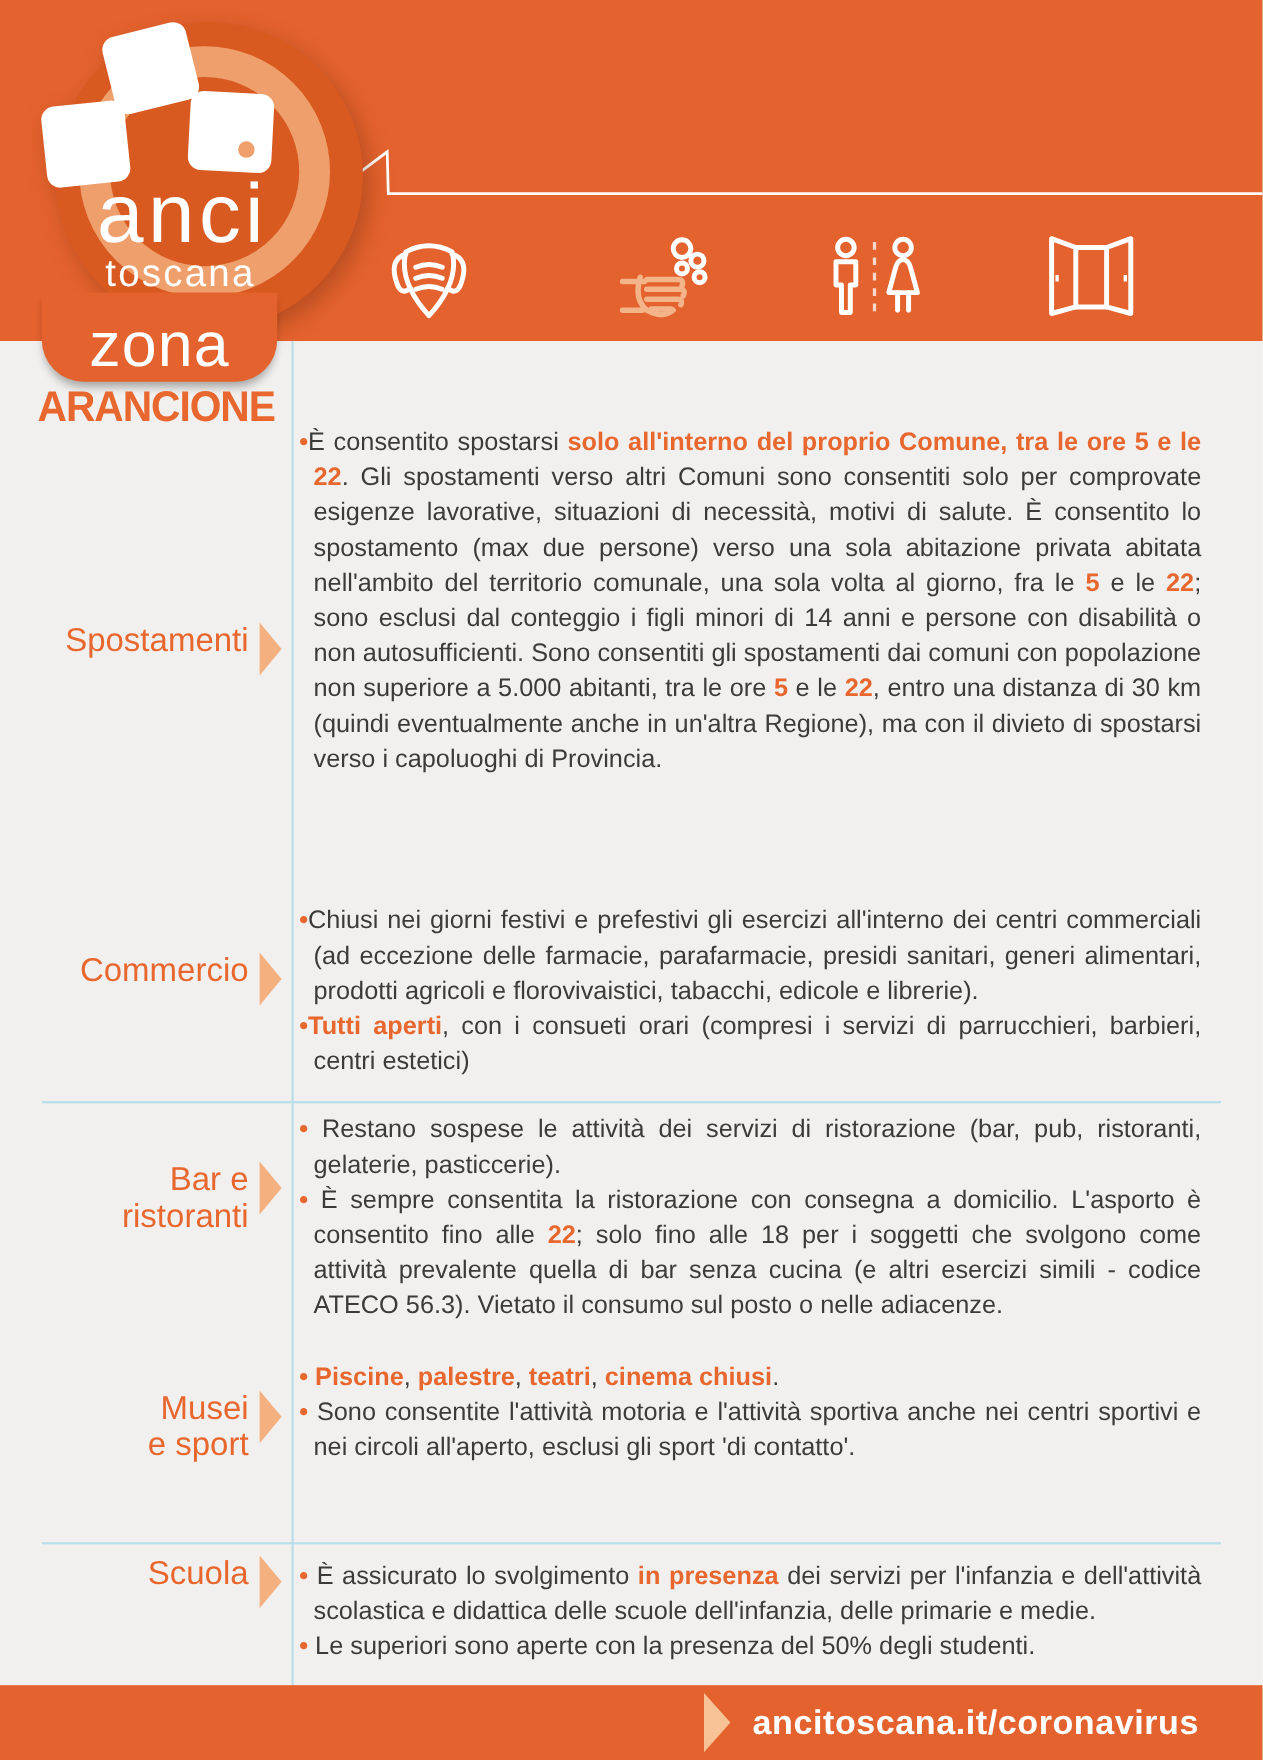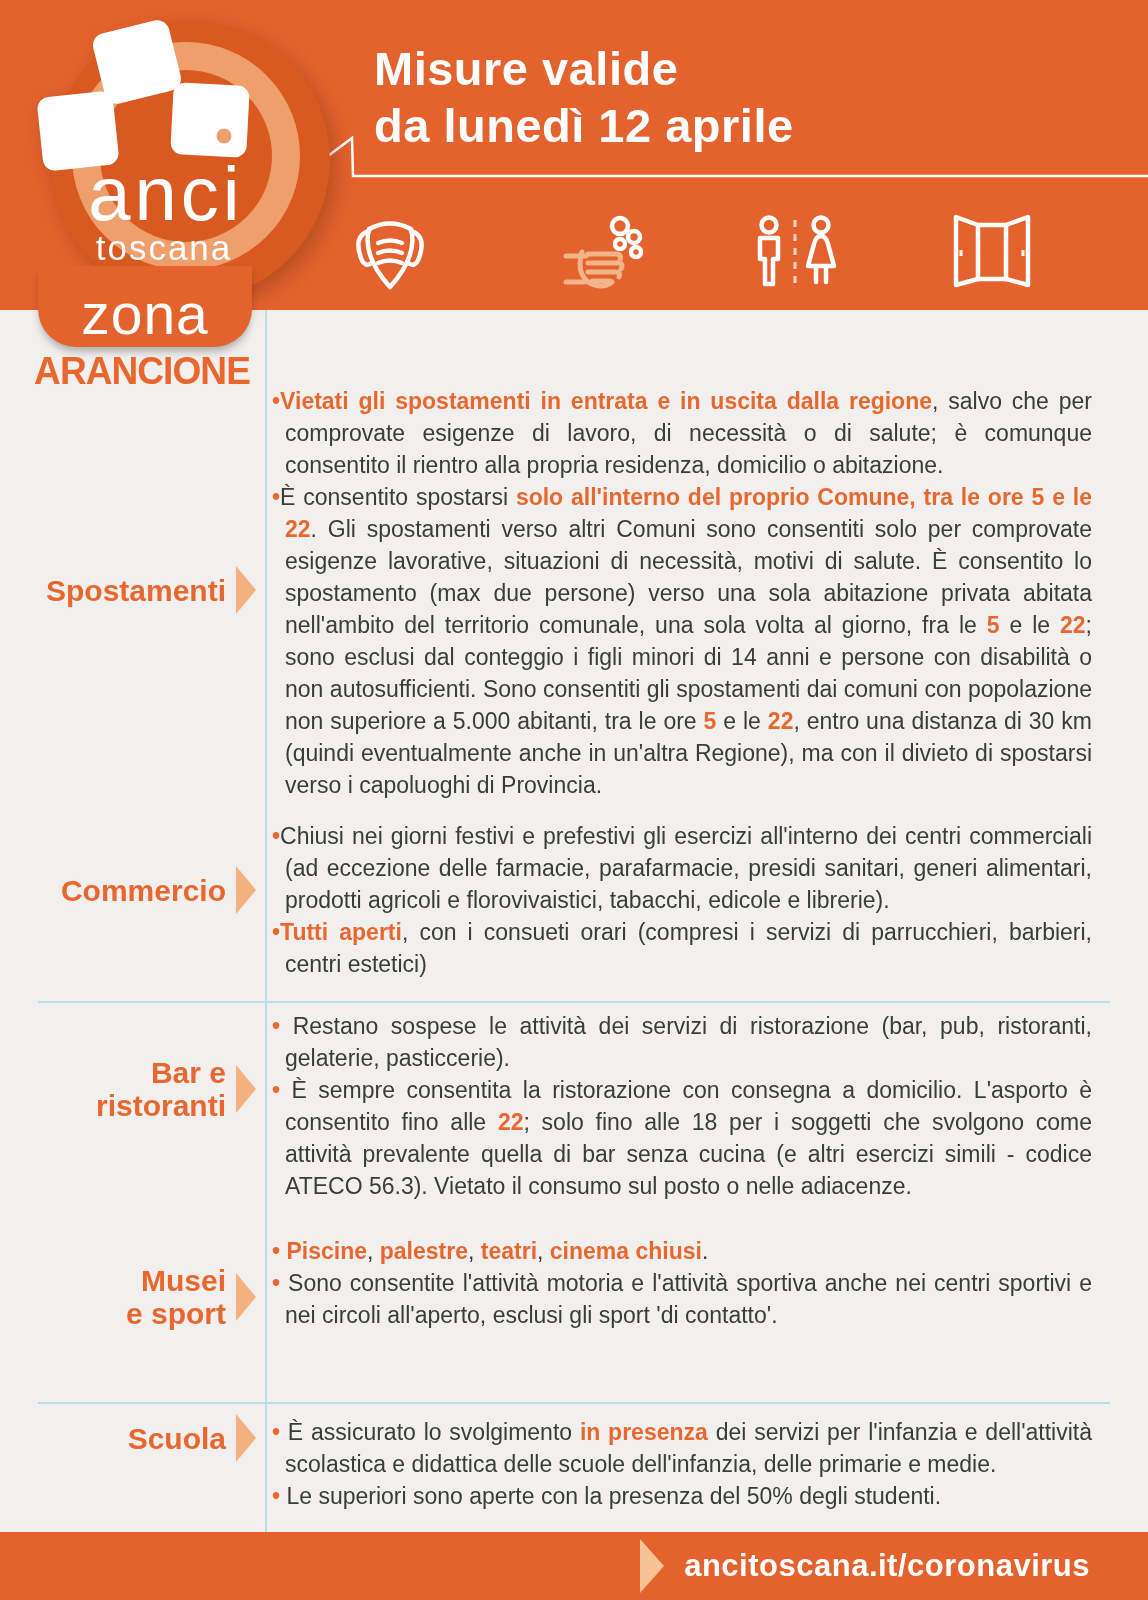--- a/index.html
+++ b/index.html
@@ -25,22 +25,22 @@
     display:flex;align-items:flex-end;justify-content:center}
   .zone-badge .zona{color:#fff;font-weight:normal;font-size:57px;line-height:1;padding-bottom:4px;letter-spacing:1px}
   .zone-name{position:absolute;left:26px;top:349px;width:232px;text-align:center;color:var(--orange-text);
     font-weight:bold;font-size:39px;letter-spacing:-1px;transform:scaleX(.95)}
 
   
   .v-divider{position:absolute;left:265px;top:310px;width:2px;height:1222px;background:var(--divider-blue)}
   .h-divider{position:absolute;left:38px;width:1072px;height:2px;background:var(--divider-blue)}
   .h-divider.d1{top:1001px}.h-divider.d2{top:1402px}
 
-  .section .label-block{position:absolute;left:0;width:256px;display:flex;align-items:center;
-    justify-content:flex-end;gap:10px;color:var(--orange-text);font-weight:bold;font-size:30px;
+  .section .label-block{position:absolute;left:0;width:256px;display:flex;align-items:flex-start;
+    justify-content:flex-end;gap:10px;color:var(--orange-text);font-weight:normal;font-size:30px;
     line-height:33px;text-align:right}
   .section .tri{width:0;height:0;border-top:24px solid transparent;border-bottom:24px solid transparent;
     border-left:20px solid var(--orange-light);flex:none}
   .section .text-block{position:absolute;left:272px;width:820px;color:var(--body-text);
     font-size:23px;line-height:32px;text-align:justify}
   .bullet{margin:0;padding-left:13px;text-indent:-13px}
   .bullet .dot{color:var(--orange-text);font-weight:bold}
   .bullet .em{color:var(--orange-text);font-weight:bold}
 
   .s1 .text-block{top:385px}.s1 .label-block{top:566px}
@@ -73,24 +73,20 @@
       <circle cx="162" cy="154" r="140" fill="var(--logo-circle)"></circle>
       <circle cx="158" cy="150" r="100" fill="none" stroke="var(--logo-ring)" stroke-width="28"></circle>
       <rect x="70" y="20" width="78" height="72" rx="12" fill="#fff" transform="rotate(-14 109 56)"></rect>
       <rect x="12" y="88" width="76" height="74" rx="12" fill="#fff" transform="rotate(-6 50 125)"></rect>
       <rect x="144" y="78" width="76" height="72" rx="12" fill="#fff" transform="rotate(3 182 114)"></rect>
       <circle cx="196" cy="130" r="7.5" fill="var(--logo-ring)"></circle>
       <text x="138" y="214" text-anchor="middle" font-size="76" letter-spacing="4" fill="#fff" font-family="Liberation Sans, sans-serif">anci</text>
       <text x="136" y="254" text-anchor="middle" font-size="35" letter-spacing="2" fill="#fff" font-family="Liberation Sans, sans-serif">toscana</text>
     </svg>
 
-    <div class="title">
-      <div>Misure valide</div>
-      <div>da lunedì 12 aprile</div>
-    </div>
 
     <svg class="hdr-icon icon-mask" width="80" height="78" viewBox="0 0 80 78">
       <path class="wline" d="M19,15 Q40,4 61,15 Q68,42 40,73 Q12,42 19,15 Z"></path>
       <path class="wline" d="M19,17 Q3,22 11,44 Q15,55 23,48"></path>
       <path class="wline" d="M61,17 Q77,22 69,44 Q65,55 57,48"></path>
       <path class="wline" d="M28,29 Q40,24 52,29"></path>
       <path class="wline" d="M28,39 Q40,34 52,39"></path>
       <path class="wline" d="M28,49 Q40,44 52,49"></path>
     </svg>
 
@@ -136,21 +132,20 @@
   <div class="h-divider d1"></div>
   <div class="h-divider d2"></div>
 
   <div id="sections">
       <div class="section s1">
         <div class="label-block">
           <div>Spostamenti</div>
           <div class="tri"></div>
         </div>
         <div class="text-block">
-          <p class="bullet"><span class="dot">•</span><span class="em">Vietati gli spostamenti in entrata e in uscita dalla regione</span><span>, salvo che per comprovate esigenze di lavoro, di necessità o di salute; è comunque consentito il rientro alla propria residenza,  domicilio o abitazione.</span></p>
           <p class="bullet"><span class="dot">•</span><span>È consentito spostarsi </span><span class="em">solo all'interno del proprio Comune, tra le ore 5 e le 22</span><span>. Gli spostamenti verso altri Comuni sono consentiti solo per comprovate esigenze lavorative, situazioni di necessità, motivi di salute. È consentito lo spostamento (max due persone) verso una sola abitazione privata abitata nell'ambito del territorio comunale, una sola volta al giorno, fra le </span><span class="em">5</span><span> e le </span><span class="em">22</span><span>; sono esclusi dal conteggio i figli minori di 14 anni e persone con disabilità o non autosufficienti. Sono consentiti gli spostamenti dai comuni con popolazione non superiore a 5.000 abitanti, tra le ore </span><span class="em">5</span><span> e le </span><span class="em">22</span><span>, entro una distanza di 30 km (quindi eventualmente anche in un'altra Regione), ma con il divieto di spostarsi verso i capoluoghi di Provincia.</span></p>
         </div>
       </div>
       <div class="section s2">
         <div class="label-block">
           <div>Commercio</div>
           <div class="tri"></div>
         </div>
         <div class="text-block">
           <p class="bullet"><span class="dot">•</span><span>Chiusi nei giorni festivi e prefestivi gli esercizi all'interno dei centri commerciali (ad eccezione delle farmacie, parafarmacie, presidi sanitari, generi alimentari, prodotti agricoli e florovivaistici, tabacchi, edicole e librerie).</span></p>

